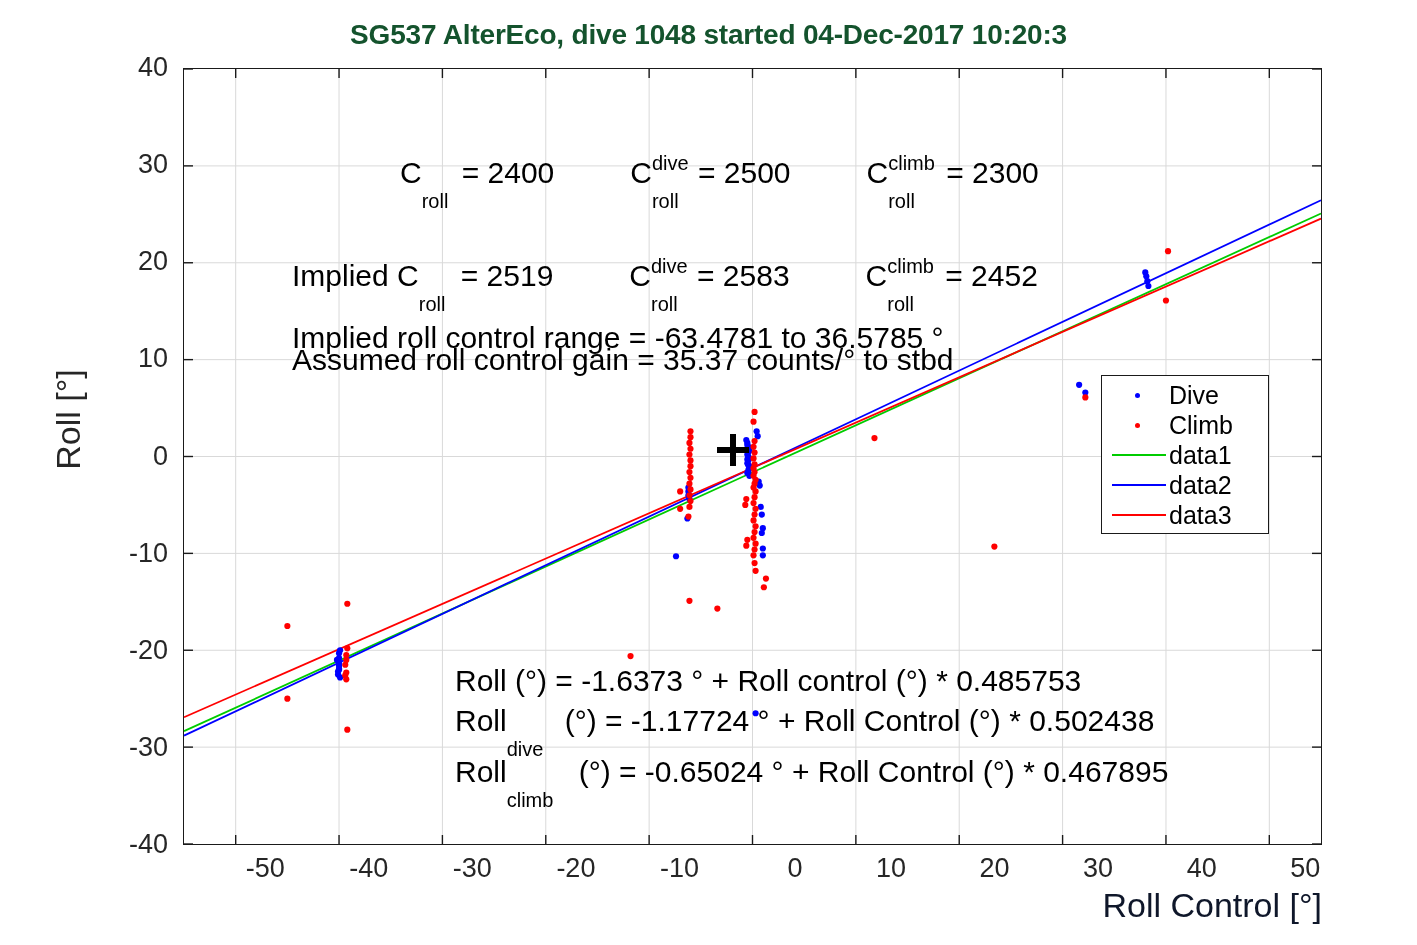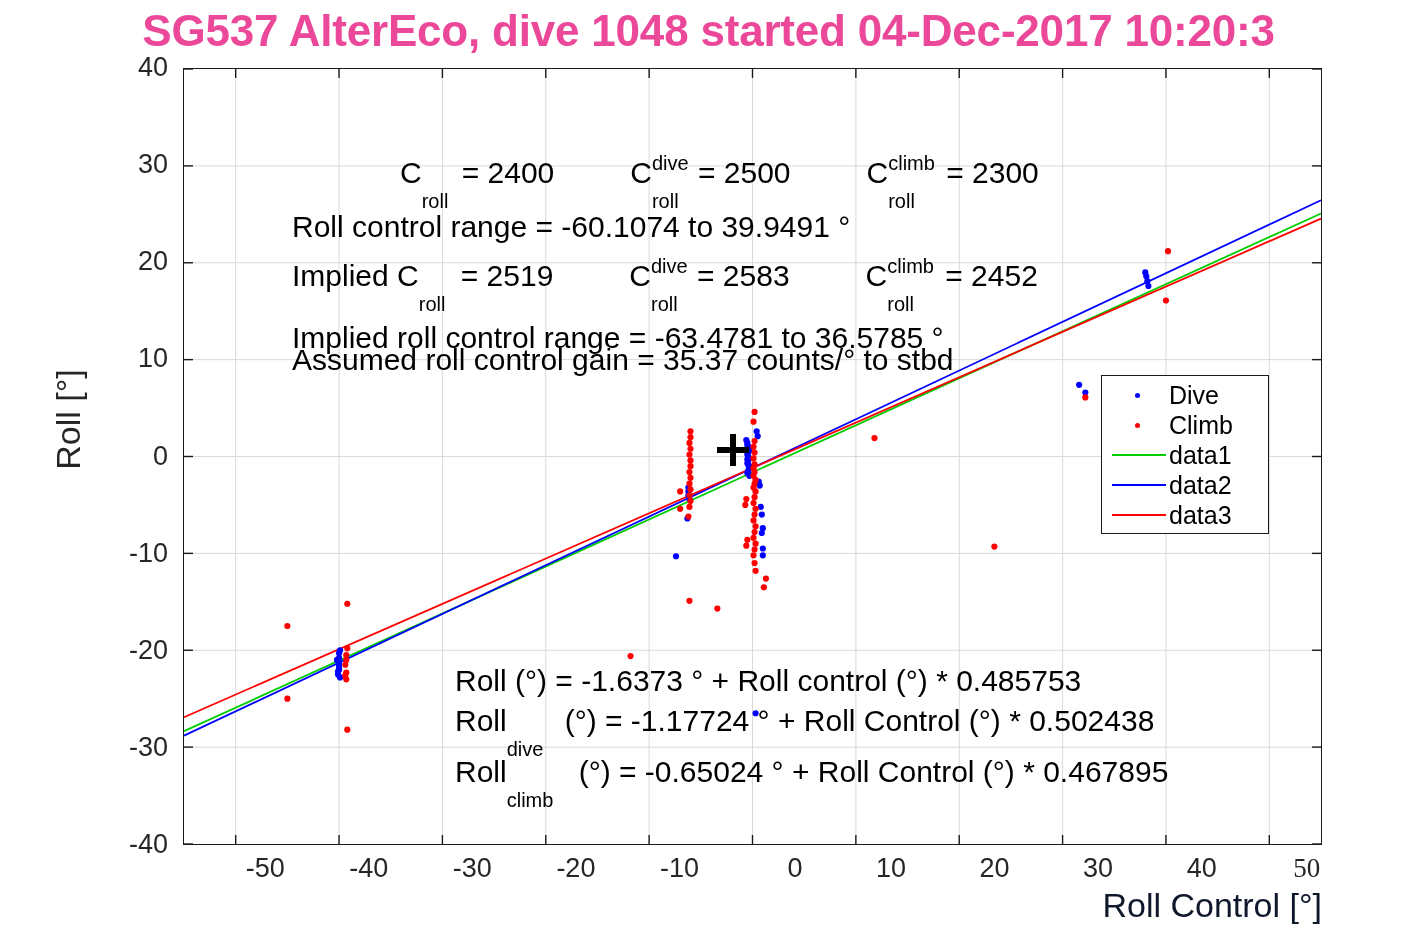--- a/index.html
+++ b/index.html
@@ -18,26 +18,26 @@
     position: absolute;
     left: 0; top: 0;
     width: 1417px;
     height: 945px;
     background: #ffffff;
   }
   
   #title {
     position: absolute;
     left: 50%;
-    top: 6px;
+    top: 19px;
     transform: translateX(-50%);
     white-space: nowrap;
-    font-size: 44px;
+    font-size: 28px;
     font-weight: bold;
-    color: #ec4899;
+    color: #14532d;
     letter-spacing: -0.2px;
     font-family: "Liberation Sans", sans-serif;
   }
   
   #plot-area {
     position: absolute;
     left: 183px;
     top: 68px;
     width: 1139px;
     height: 777px;
@@ -392,31 +392,30 @@
       <div class="xtick-label" style="left: 184.773px; width: 100px; top: 853px;">-50</div>
       <div class="xtick-label" style="left: 288.318px; width: 100px; top: 853px;">-40</div>
       <div class="xtick-label" style="left: 391.864px; width: 100px; top: 853px;">-30</div>
       <div class="xtick-label" style="left: 495.409px; width: 100px; top: 853px;">-20</div>
       <div class="xtick-label" style="left: 598.955px; width: 100px; top: 853px;">-10</div>
       <div class="xtick-label" style="left: 702.5px; width: 100px; top: 853px;">0</div>
       <div class="xtick-label" style="left: 806.045px; width: 100px; top: 853px;">10</div>
       <div class="xtick-label" style="left: 909.591px; width: 100px; top: 853px;">20</div>
       <div class="xtick-label" style="left: 1013.14px; width: 100px; top: 853px;">30</div>
       <div class="xtick-label" style="left: 1116.68px; width: 100px; top: 853px;">40</div>
-      <div class="xtick-label" style="left: 1220.23px; width: 100px; top: 853px; font-family: Liberation Serif, serif;">50</div>
+      <div class="xtick-label" style="left: 1220.23px; width: 100px; top: 853px;">50</div>
     </div>
 
   <div id="xlabel">Roll Control [°]</div>
   <div id="ylabel">Roll [°]</div>
 
   <div class="annot" style="left:400px; top:158px;">
     <span>C</span><span class="cs"><span class="sub">roll</span></span><span style="display:inline-block;width:40px;"></span><span>= 2400</span><span class="gapA"></span><span class="gapA"></span><span>C</span><span class="cs"><span class="sup">dive</span><span class="sub">roll</span></span><span style="display:inline-block;width:46px;"></span><span>= 2500</span><span class="gapA"></span><span class="gapA"></span><span>C</span><span class="cs"><span class="sup">climb</span><span class="sub">roll</span></span><span style="display:inline-block;width:58px;"></span><span>= 2300</span>
   </div>
 
-  <div class="annot" style="left:292px; top:212px;">Roll control range = -60.1074 to 39.9491 °</div>
 
   <div class="annot" style="left:292px; top:261px;">
     <span>Implied C</span><span class="cs"><span class="sub">roll</span></span><span style="display:inline-block;width:42px;"></span><span>= 2519</span><span class="gapA"></span><span class="gapA"></span><span>C</span><span class="cs"><span class="sup">dive</span><span class="sub">roll</span></span><span style="display:inline-block;width:46px;"></span><span>= 2583</span><span class="gapA"></span><span class="gapA"></span><span>C</span><span class="cs"><span class="sup">climb</span><span class="sub">roll</span></span><span style="display:inline-block;width:58px;"></span><span>= 2452</span>
   </div>
 
   <div class="annot" style="left:292px; top:323px;">Implied roll control range = -63.4781 to 36.5785 °</div>
 
   <div class="annot" style="left:292px; top:345px;">Assumed roll control gain = 35.37 counts/° to stbd</div>
 
   <div class="annot" style="left:455px; top:666px;text-align:center;">Roll (°) = -1.6373 ° + Roll control (°) * 0.485753</div>

